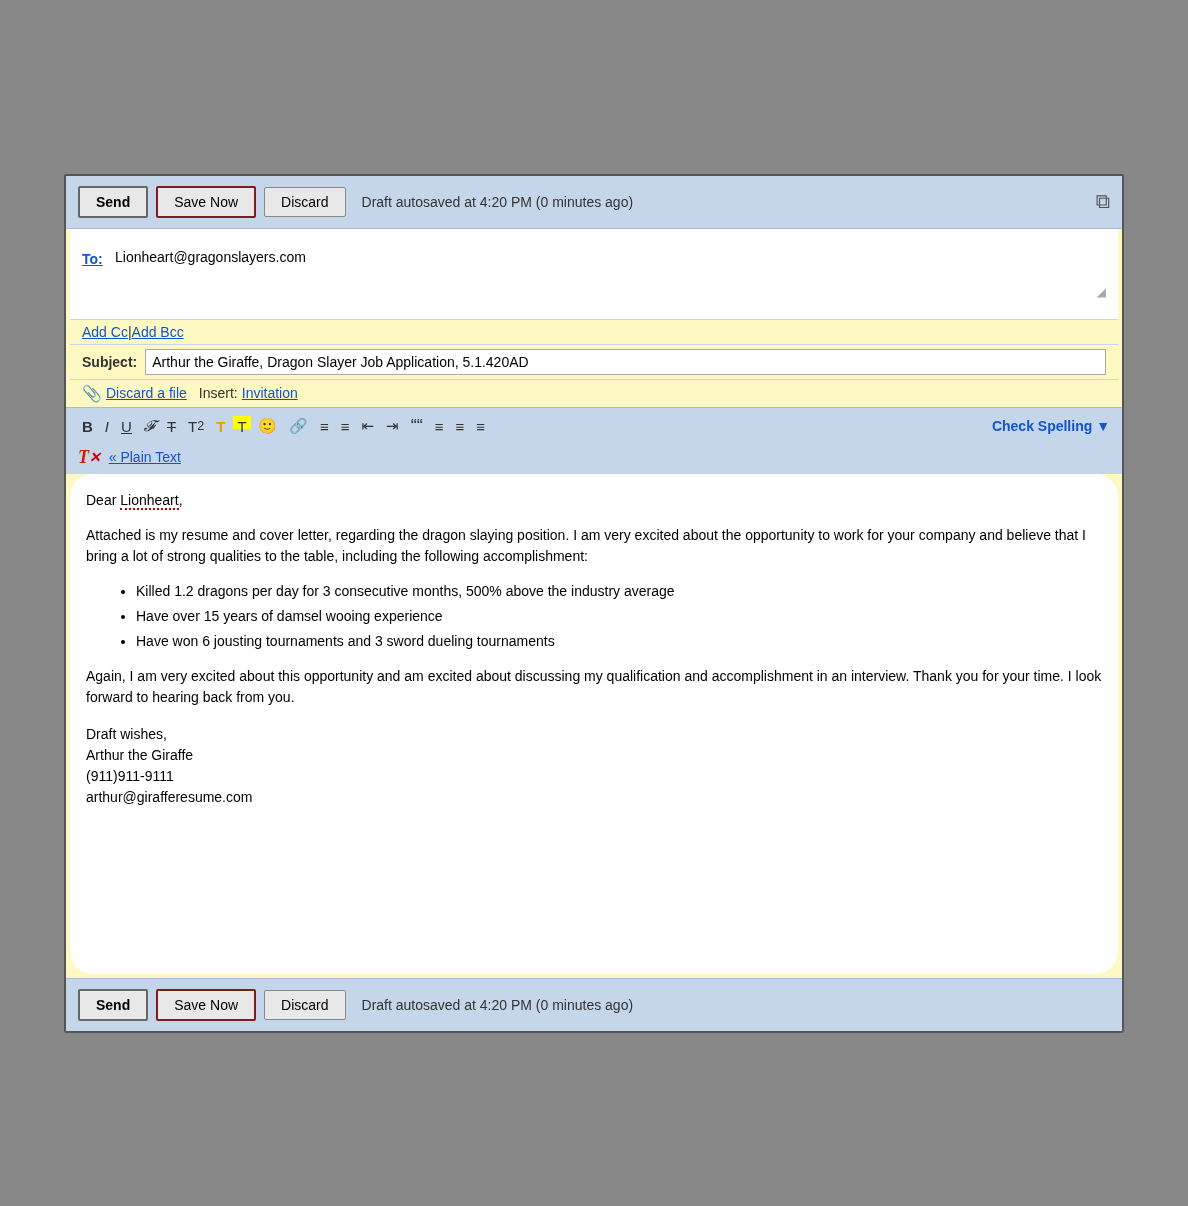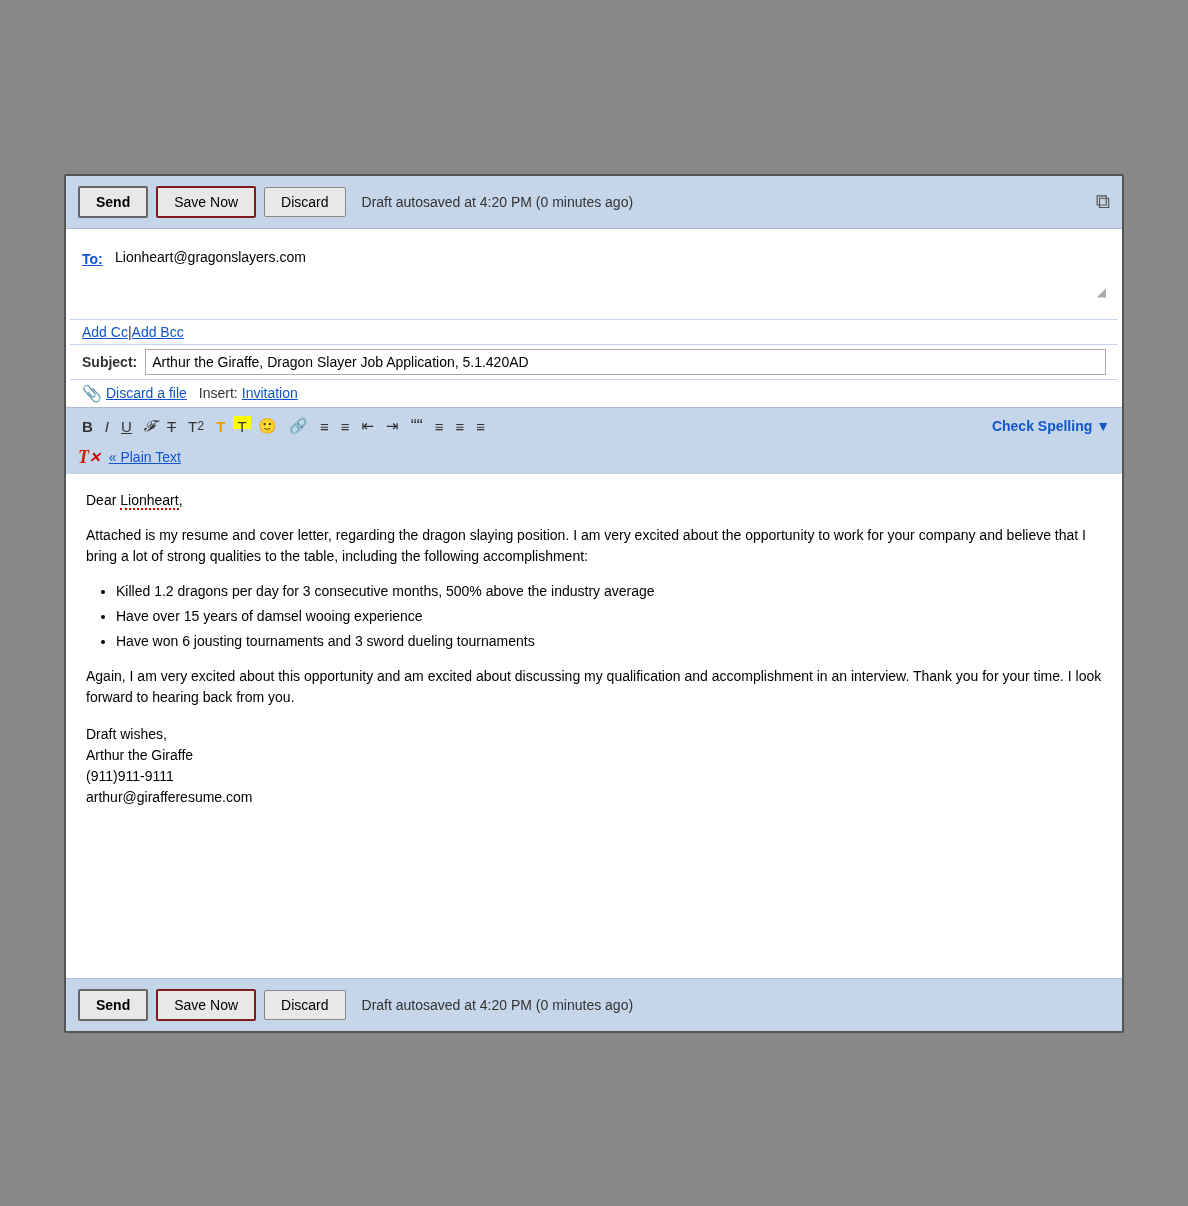--- a/index.html
+++ b/index.html
@@ -11,21 +11,21 @@
       background: #888;
       display: flex;
       justify-content: center;
       align-items: center;
       min-height: 100vh;
       font-family: Arial, sans-serif;
       font-size: 14px;
     }
     .email-composer {
       width: 1060px;
-      background: #ffffff;
+      background: #fef9c3;
       border: 2px solid #555;
       border-radius: 2px;
       overflow: hidden;
     }
     .toolbar-top {
       background: #c5d5ea;
       padding: 10px 12px;
       display: flex;
       align-items: center;
       gap: 8px;
@@ -214,29 +214,31 @@
       font-size: 14px;
     }
     .email-body {
       background: white;
       margin: 0 4px;
       padding: 16px;
       min-height: 500px;
       font-size: 14px;
       line-height: 1.5;
       color: #000;
+      border-radius: 23px;
     }
     .email-body p {
       margin-bottom: 14px;
     }
     .email-body ul {
       margin: 0 0 14px 30px;
     }
     .email-body ul li {
       margin-bottom: 4px;
+      margin-left: 20px;
     }
     .dotted-underline {
       border-bottom: 2px dotted #cc0000;
       display: inline;
     }
     .signature-block {
       margin-top: 16px;
     }
     .toolbar-bottom {
       background: #c5d5ea;

